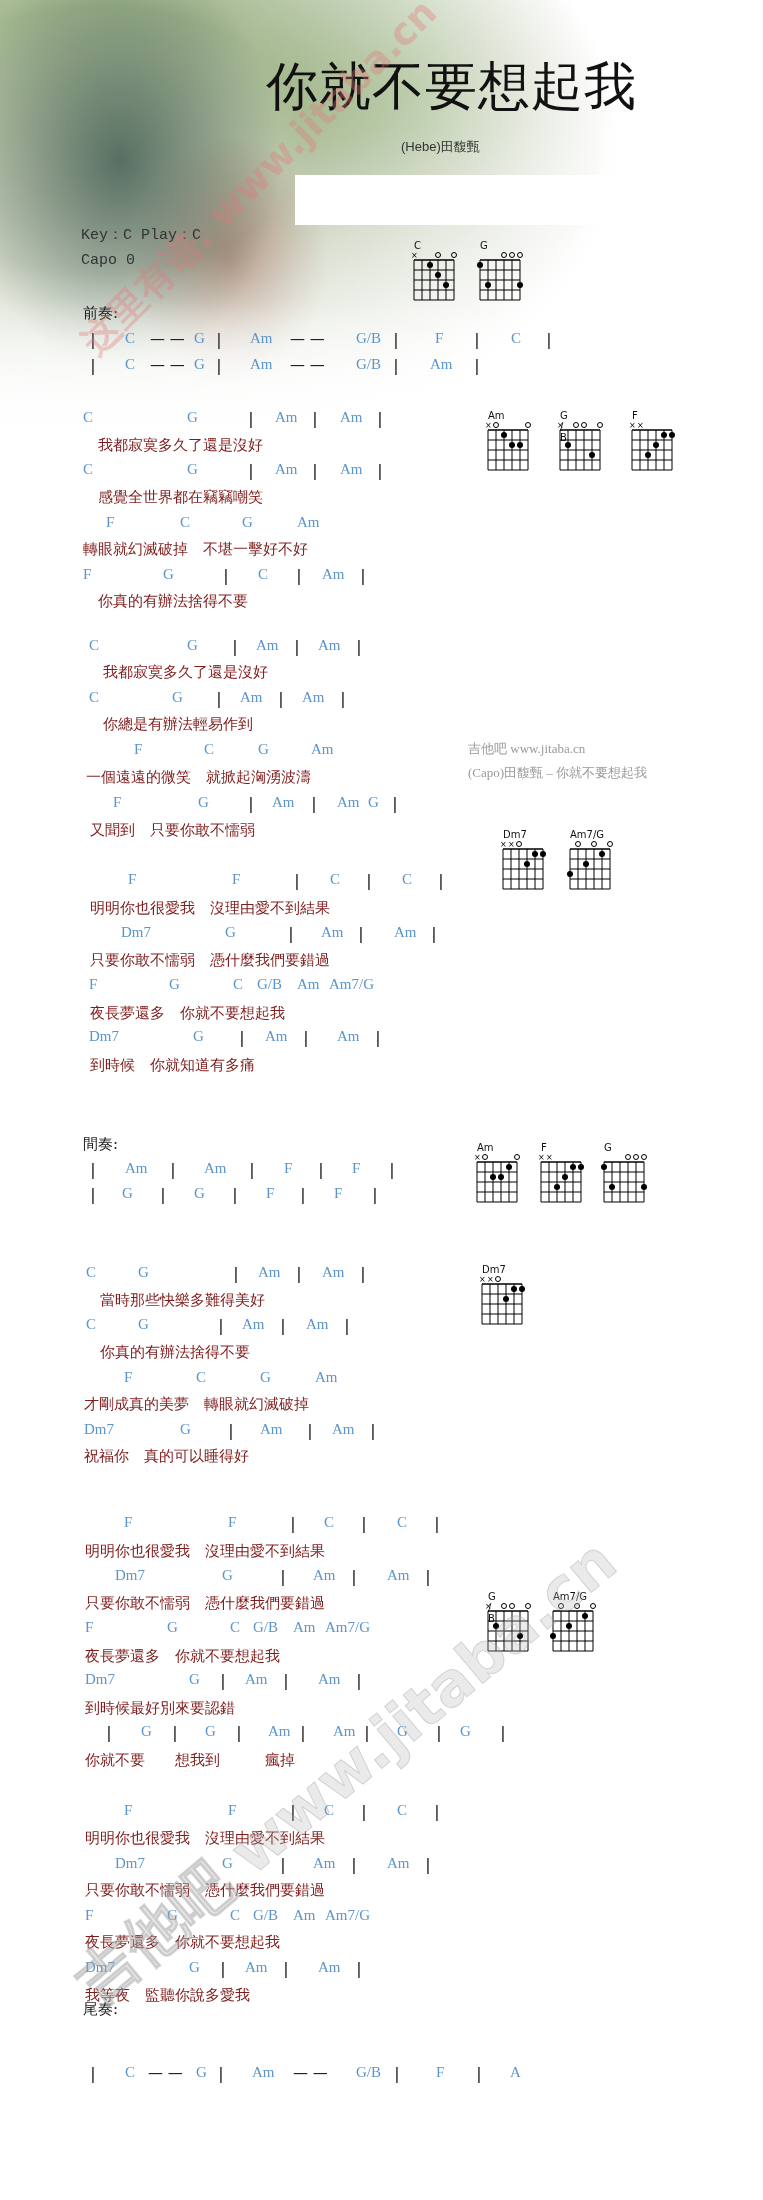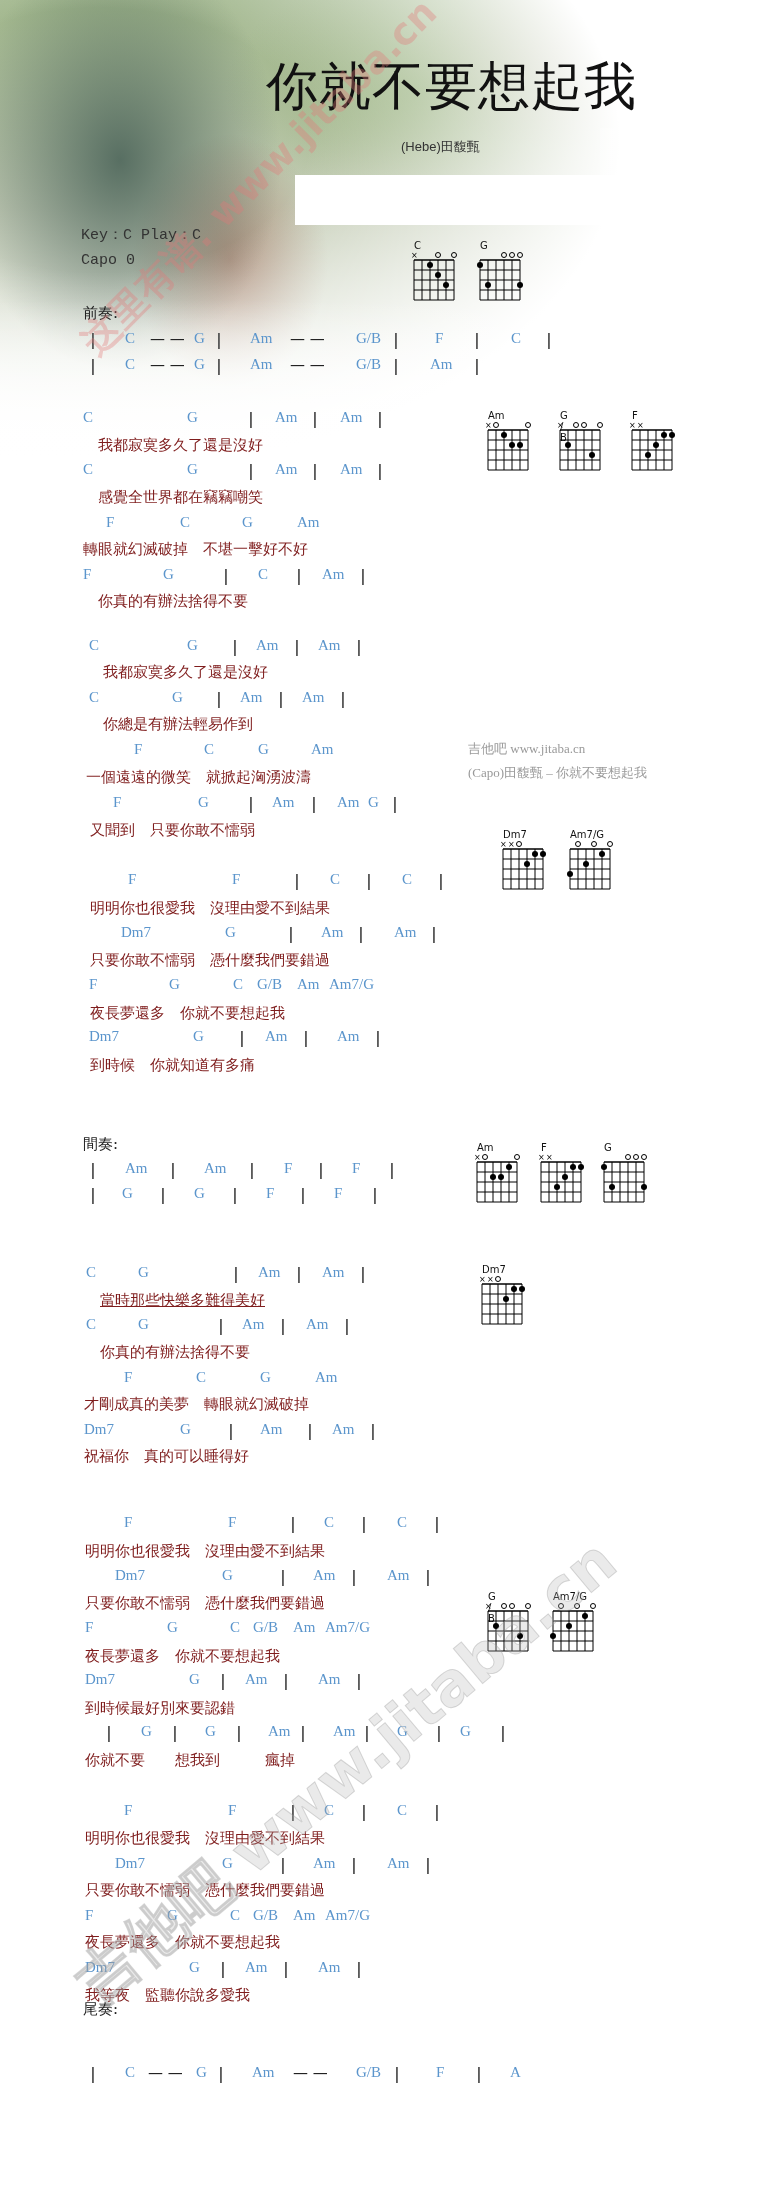--- a/index.html
+++ b/index.html
@@ -222,21 +222,21 @@
     </div>
     <div class="row" style="top: 1264px;">
       <span class="tok ch" style="left: 86px;">C</span>
       <span class="tok ch" style="left: 138px;">G</span>
       <span class="tok bar" style="left: 233px;">|</span>
       <span class="tok ch" style="left: 258px;">Am</span>
       <span class="tok bar" style="left: 296px;">|</span>
       <span class="tok ch" style="left: 322px;">Am</span>
       <span class="tok bar" style="left: 360px;">|</span>
     </div>
-    <div class="lyric" style="left: 100px; top: 1291px; text-decoration: underline;">當時那些快樂多難得美好</div>
+    <div class="lyric" style="left: 100px; top: 1291px;">當時那些快樂多難得美好</div>
     <div class="row" style="top: 1316px;">
       <span class="tok ch" style="left: 86px;">C</span>
       <span class="tok ch" style="left: 138px;">G</span>
       <span class="tok bar" style="left: 218px;">|</span>
       <span class="tok ch" style="left: 242px;">Am</span>
       <span class="tok bar" style="left: 280px;">|</span>
       <span class="tok ch" style="left: 306px;">Am</span>
       <span class="tok bar" style="left: 344px;">|</span>
     </div>
     <div class="lyric" style="left: 100px; top: 1343px;">你真的有辦法捨得不要</div>

